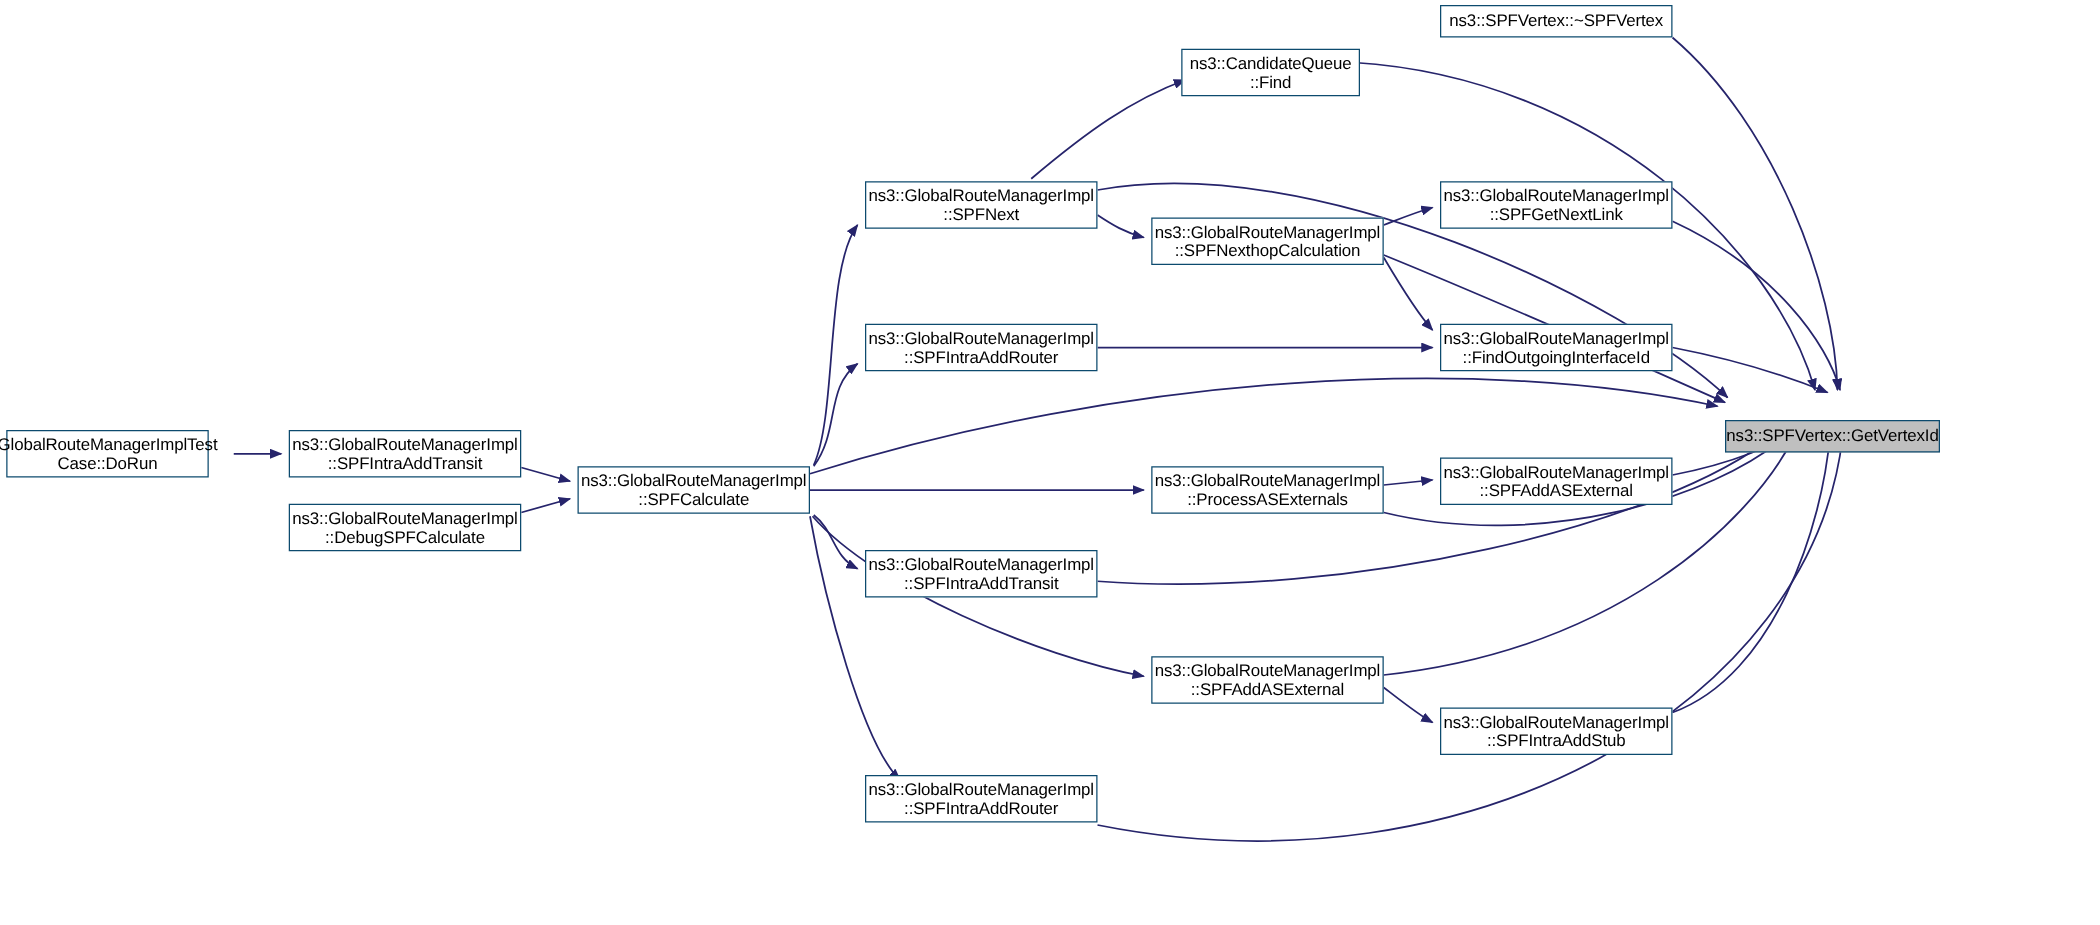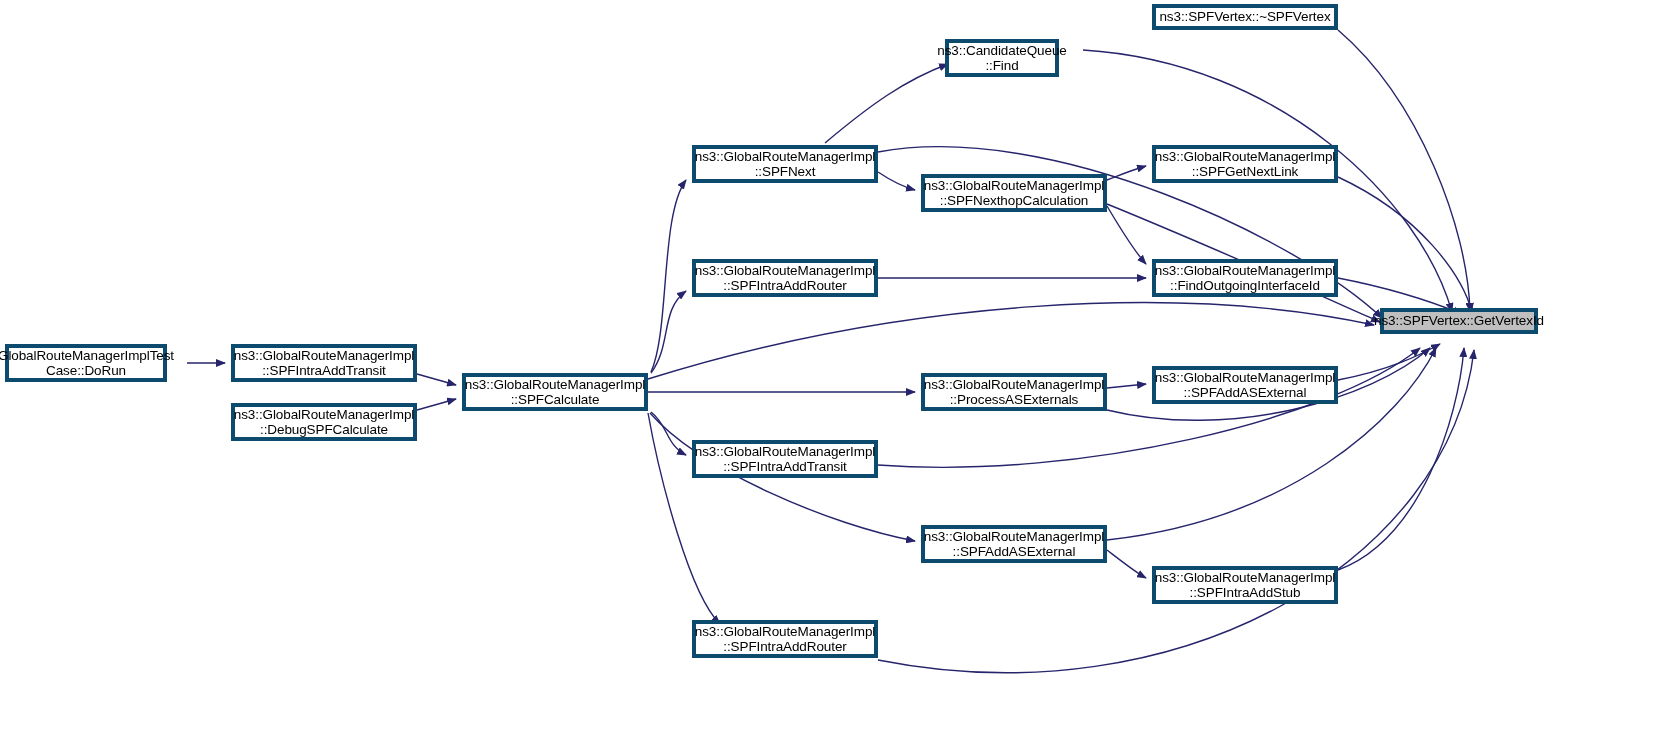--- a/index.html
+++ b/index.html
@@ -18,21 +18,21 @@
   svg.edges {
     position: absolute;
     left: 0;
     top: 0;
     width: 1680px;
     height: 740px;
   }
   .node {
     position: absolute;
     box-sizing: border-box;
-    border: 4px solid #0c4a6e;
+    border: 1px solid #0c4a6e;
     background: #ffffff;
     display: flex;
     flex-direction: column;
     align-items: center;
     justify-content: center;
     text-align: center;
     color: #000000;
     font-size: 13.5px;
     line-height: 15.5px;
     letter-spacing: -0.1px;
@@ -115,21 +115,21 @@
         <span class="l2">::SPFIntraAddRouter</span>
       </div>
       <div class="node" style="left: 692px; top: 440px; width: 186px; height: 38px;">
         <span class="l1">ns3::GlobalRouteManagerImpl</span>
         <span class="l2">::SPFIntraAddTransit</span>
       </div>
       <div class="node" style="left: 692px; top: 620px; width: 186px; height: 38px;">
         <span class="l1">ns3::GlobalRouteManagerImpl</span>
         <span class="l2">::SPFIntraAddRouter</span>
       </div>
-      <div class="node" style="left: 945px; top: 39px; width: 114px; height: 38px;">
+      <div class="node" style="left: 945px; top: 39px; width: 143px; height: 38px;">
         <span class="l1">ns3::CandidateQueue</span>
         <span class="l2">::Find</span>
       </div>
       <div class="node" style="left: 921px; top: 174px; width: 186px; height: 38px;">
         <span class="l1">ns3::GlobalRouteManagerImpl</span>
         <span class="l2">::SPFNexthopCalculation</span>
       </div>
       <div class="node" style="left: 921px; top: 373px; width: 186px; height: 38px;">
         <span class="l1">ns3::GlobalRouteManagerImpl</span>
         <span class="l2">::ProcessASExternals</span>
@@ -150,17 +150,17 @@
         <span class="l2">::FindOutgoingInterfaceId</span>
       </div>
       <div class="node" style="left: 1152px; top: 366px; width: 186px; height: 38px;">
         <span class="l1">ns3::GlobalRouteManagerImpl</span>
         <span class="l2">::SPFAddASExternal</span>
       </div>
       <div class="node" style="left: 1152px; top: 566px; width: 186px; height: 38px;">
         <span class="l1">ns3::GlobalRouteManagerImpl</span>
         <span class="l2">::SPFIntraAddStub</span>
       </div>
-      <div class="node highlight" style="left: 1380px; top: 308px; width: 158px; height: 26px;">
+      <div class="node highlight" style="left: 1380px; top: 336px; width: 172px; height: 26px;">
         <span class="l1">ns3::SPFVertex::GetVertexId</span>
       </div>
     </div>
 </div>
 
 </body></html>

